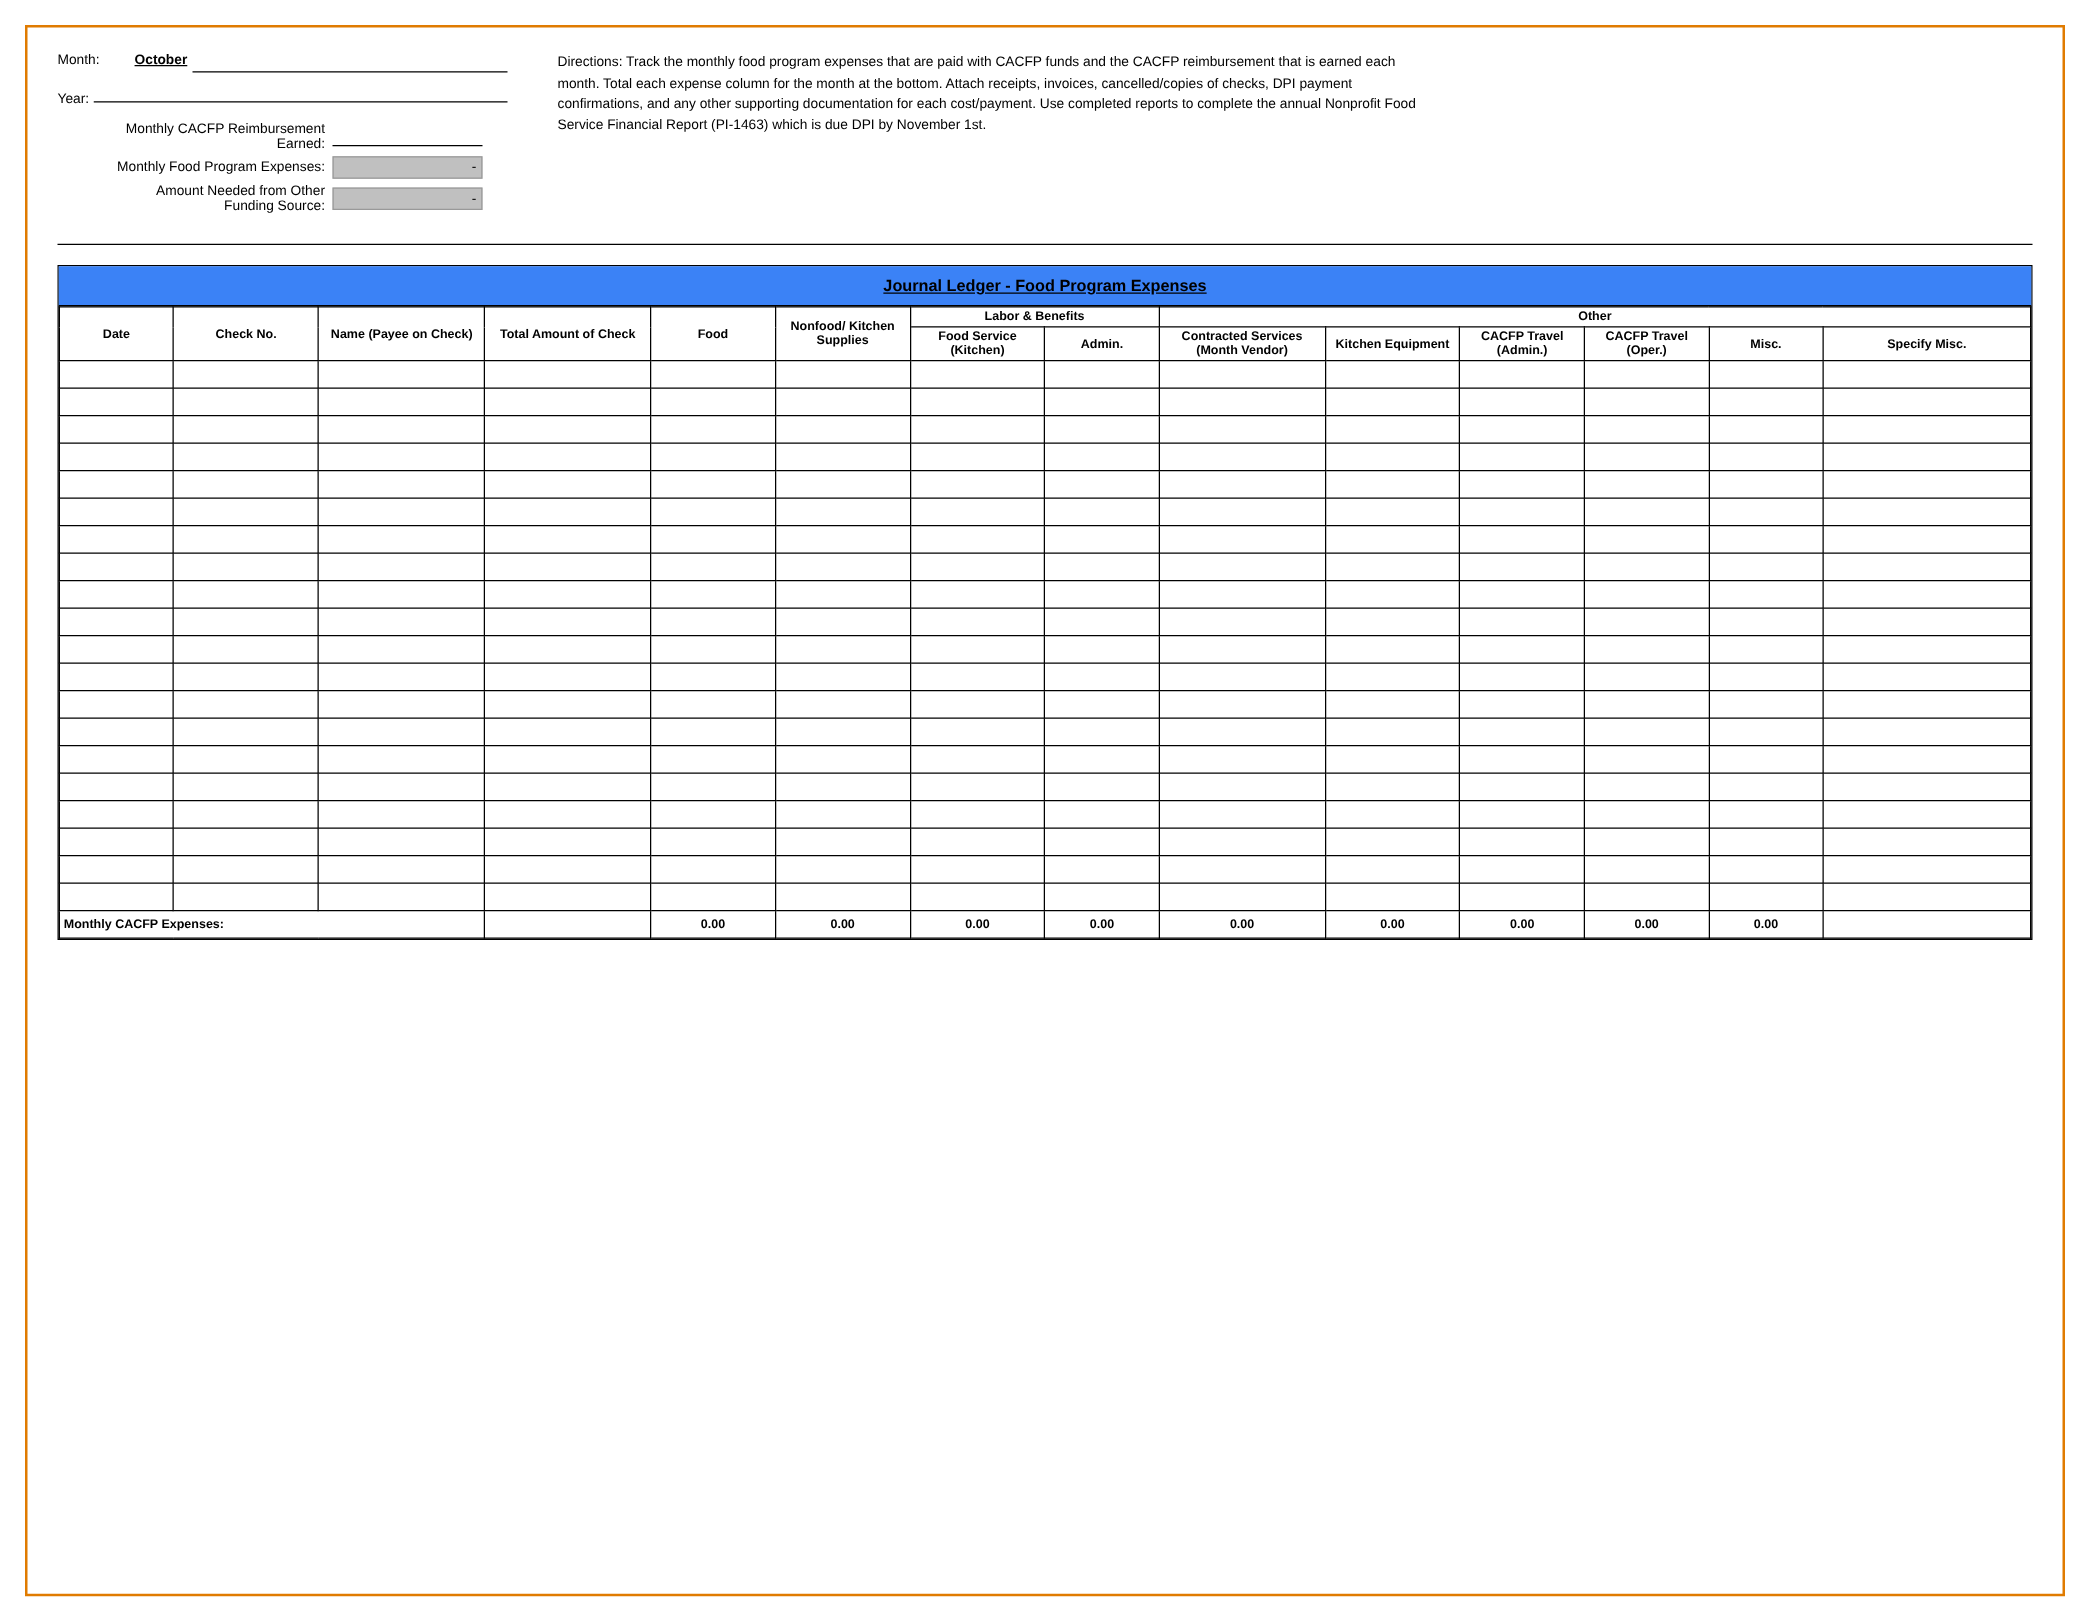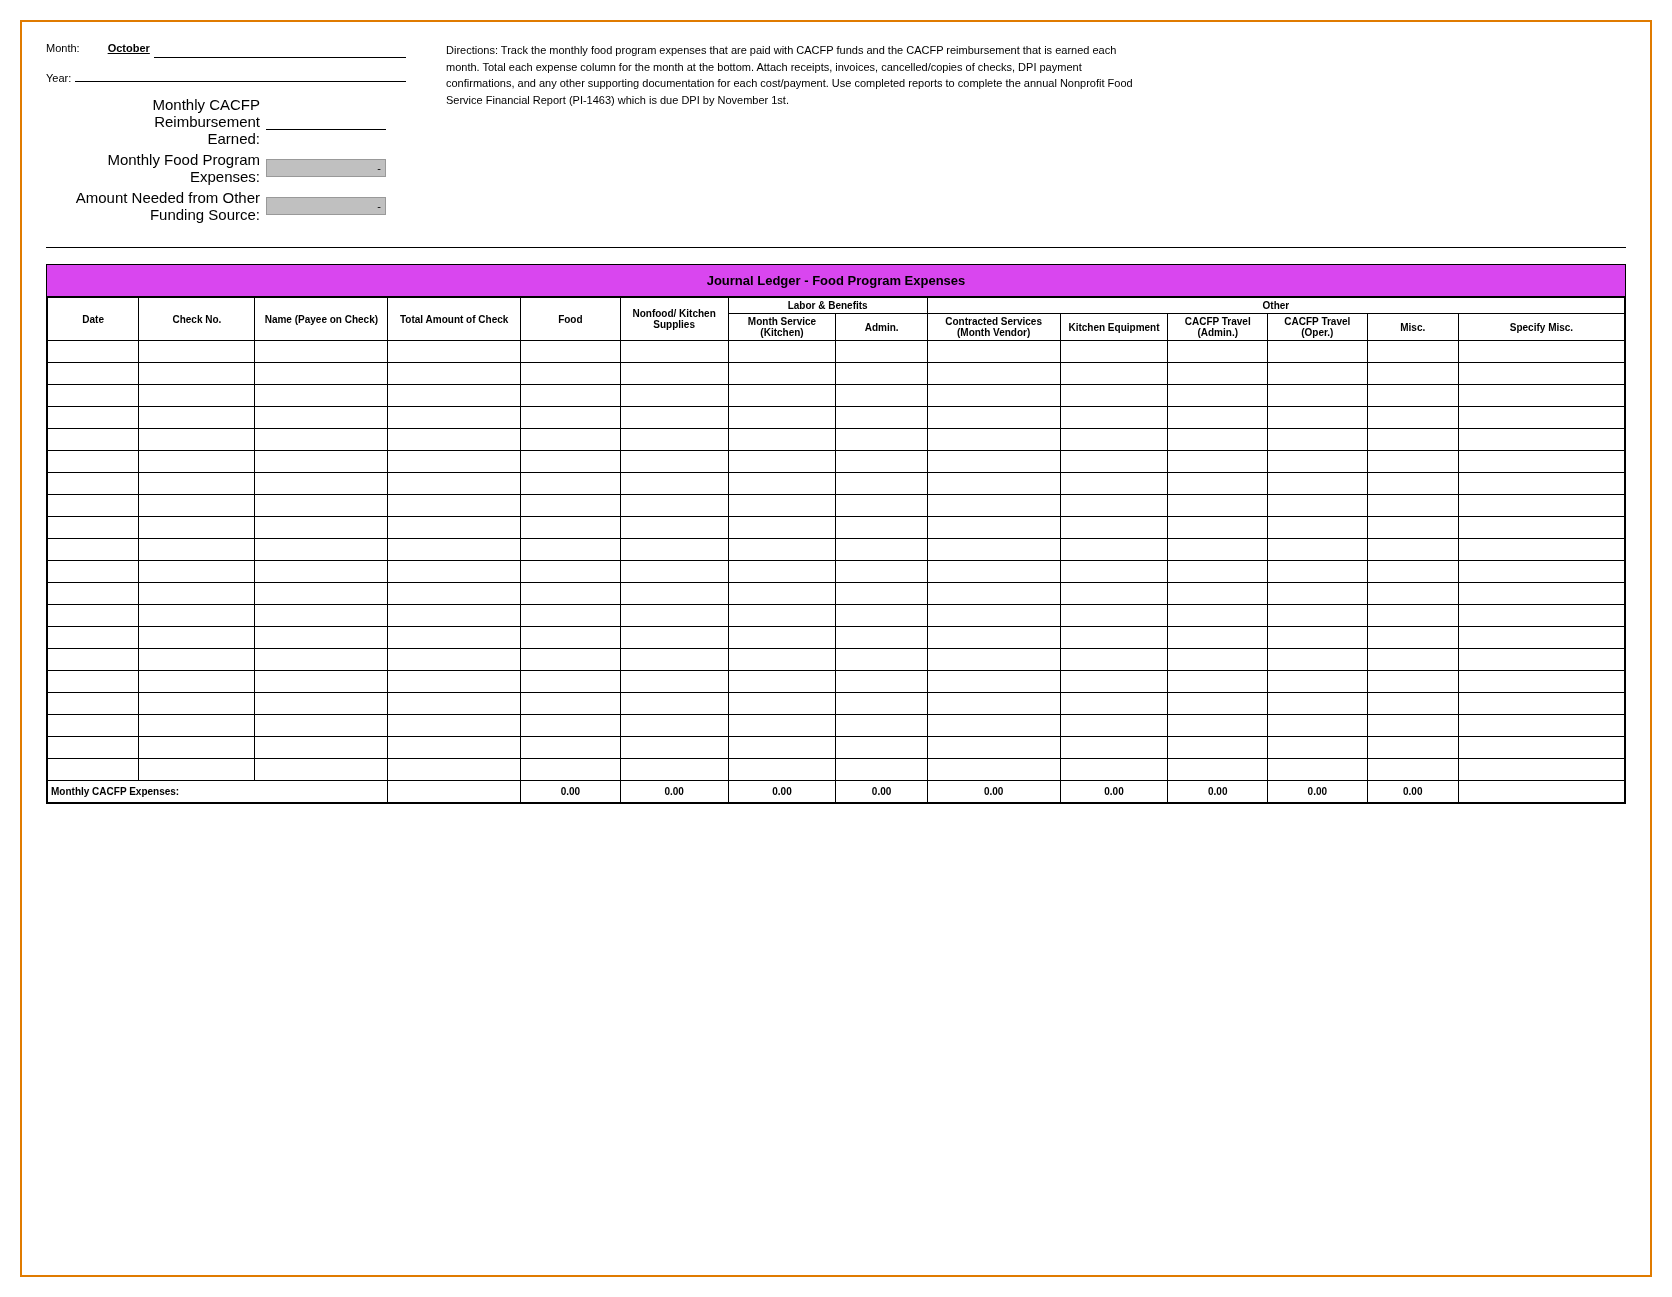--- a/index.html
+++ b/index.html
@@ -49,21 +49,21 @@
     }
     .form-group {
       margin-top: 12px;
     }
     .form-calc-row {
       display: flex;
       align-items: center;
       margin-bottom: 4px;
     }
     .form-calc-label {
-      font-size: 15px;
+      font-size: 11px;
       text-align: right;
       width: 220px;
       padding-right: 6px;
     }
     .form-calc-box {
       background: #c0c0c0;
       border: 1px solid #999;
       width: 120px;
       height: 18px;
       display: flex;
@@ -83,21 +83,22 @@
     }
     .ledger-section {
       border: 1px solid #000;
     }
     .ledger-title {
       text-align: center;
       font-weight: bold;
       font-size: 13px;
       padding: 8px;
       border-bottom: 1px solid #000;
-      background: #d946ef;
+      background: #3b82f6;
+      text-decoration: underline;
     }
     table {
       width: 100%;
       border-collapse: collapse;
       font-size: 10px;
     }
     th, td {
       border: 1px solid #000;
       text-align: center;
       vertical-align: middle;
@@ -184,21 +185,21 @@
           <th class="col-date" rowspan="2">Date</th>
           <th class="col-check" rowspan="2">Check No.</th>
           <th class="col-name" rowspan="2">Name (Payee on Check)</th>
           <th class="col-total" rowspan="2">Total Amount of Check</th>
           <th class="col-food" rowspan="2">Food</th>
           <th class="col-nonfood" rowspan="2">Nonfood/ Kitchen Supplies</th>
           <th colspan="2">Labor &amp; Benefits</th>
           <th colspan="6">Other</th>
         </tr>
         <tr>
-          <th class="col-foodsvc">Month Service (Kitchen)</th>
+          <th class="col-foodsvc">Food Service (Kitchen)</th>
           <th class="col-admin">Admin.</th>
           <th class="col-contracted">Contracted Services (Month Vendor)</th>
           <th class="col-kitchen">Kitchen Equipment</th>
           <th class="col-cacfp-admin">CACFP Travel (Admin.)</th>
           <th class="col-cacfp-oper">CACFP Travel (Oper.)</th>
           <th class="col-misc">Misc.</th>
           <th class="col-specmisc">Specify Misc.</th>
         </tr>
       </thead>
       <tbody>

